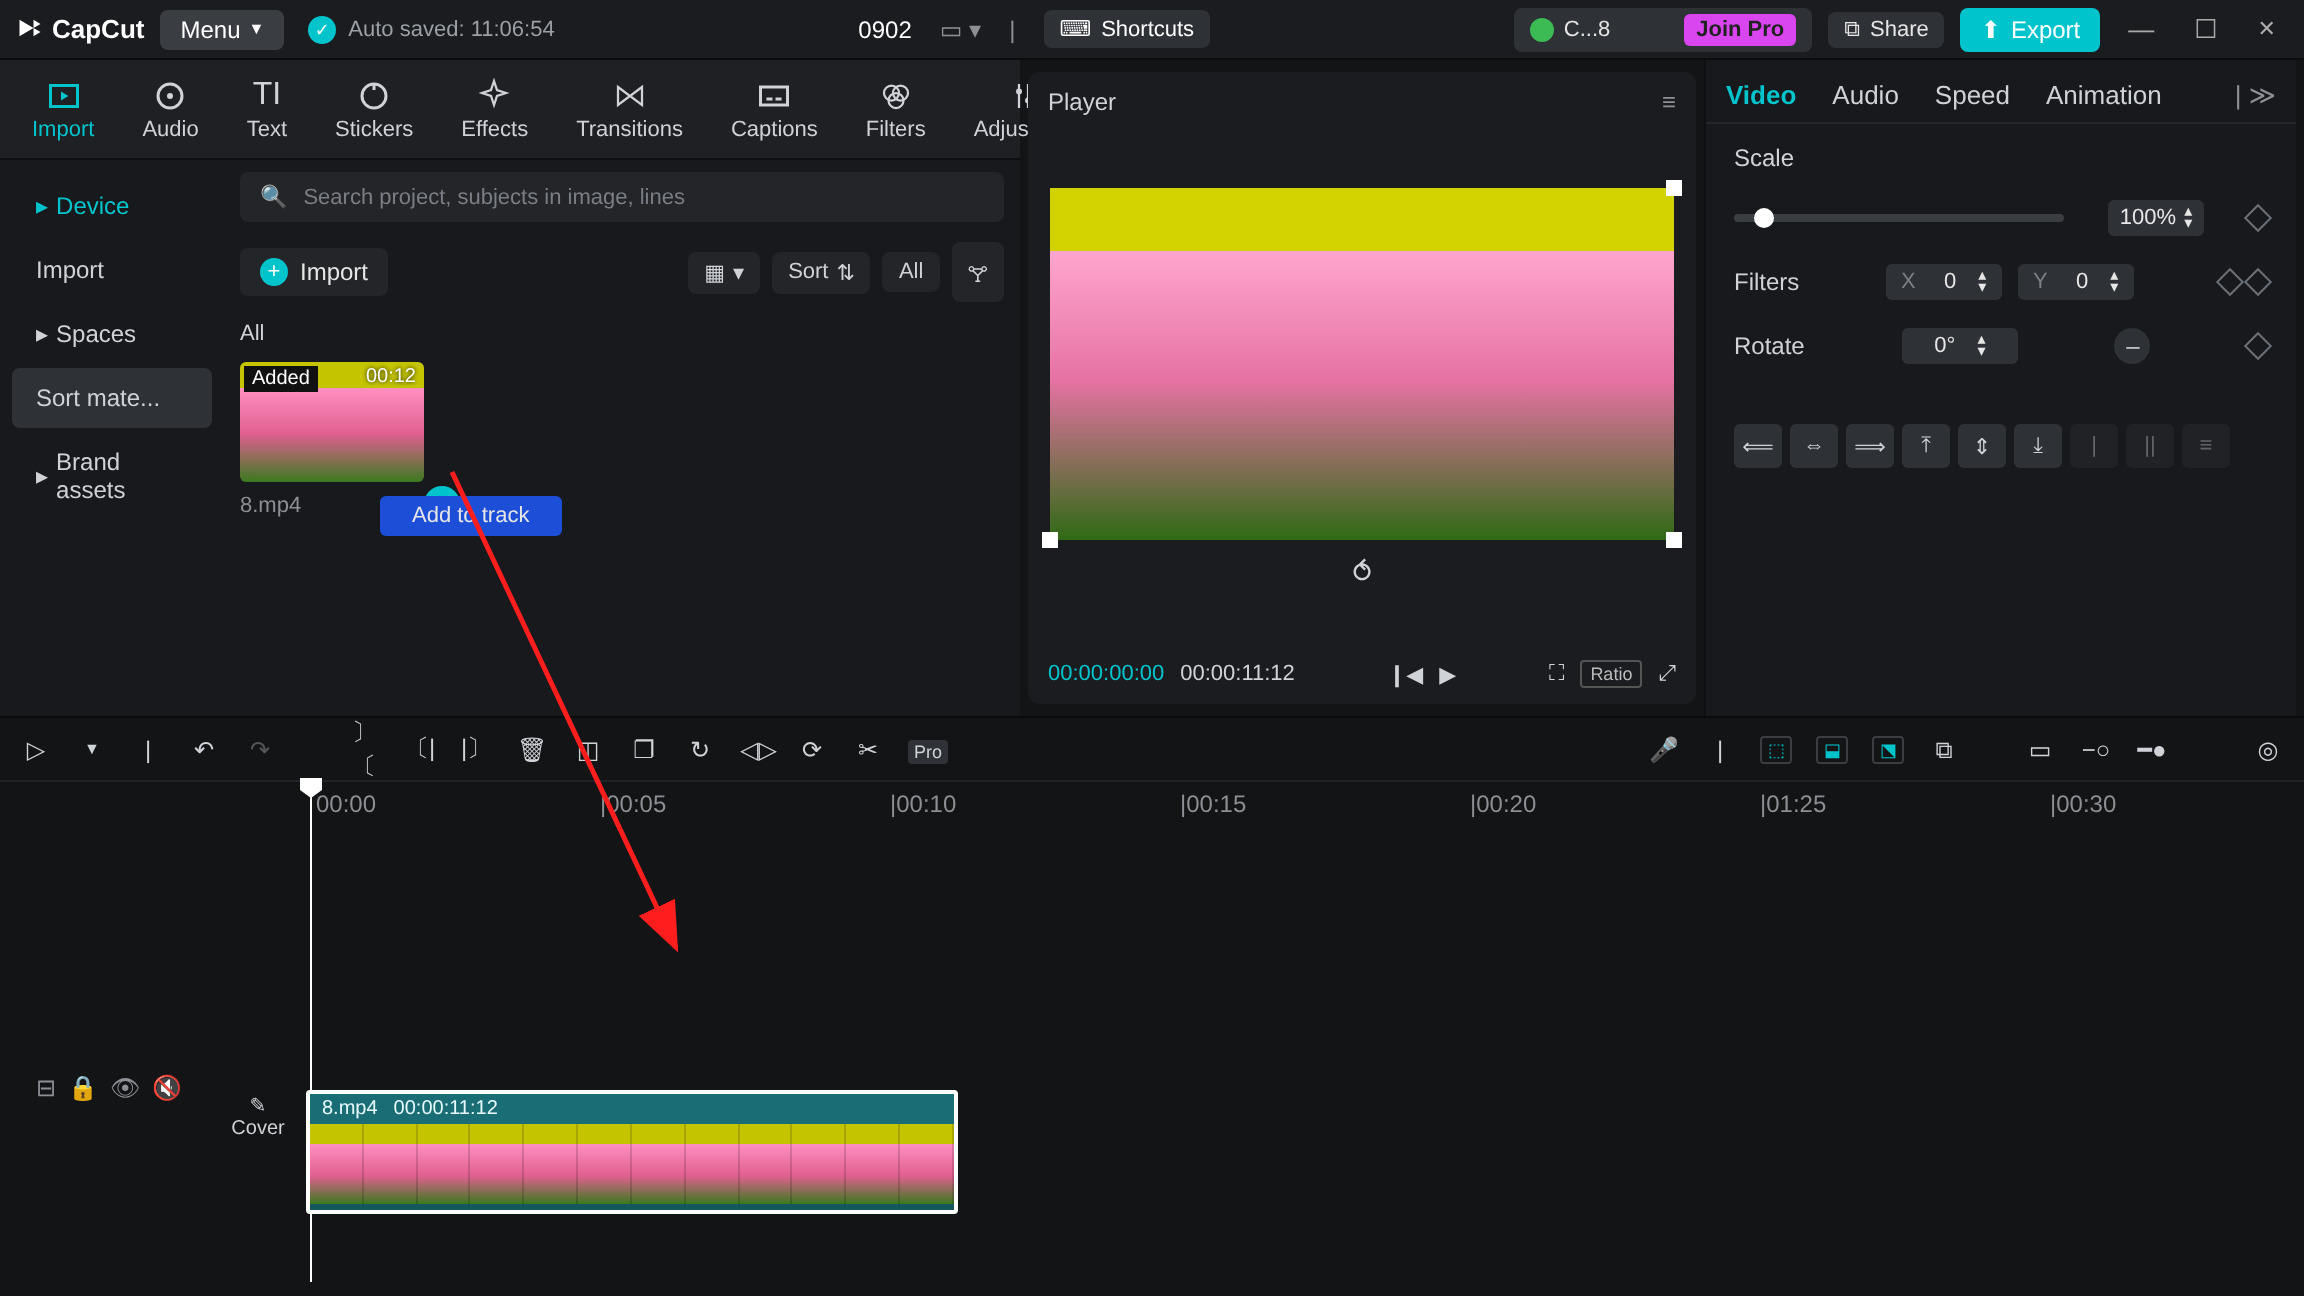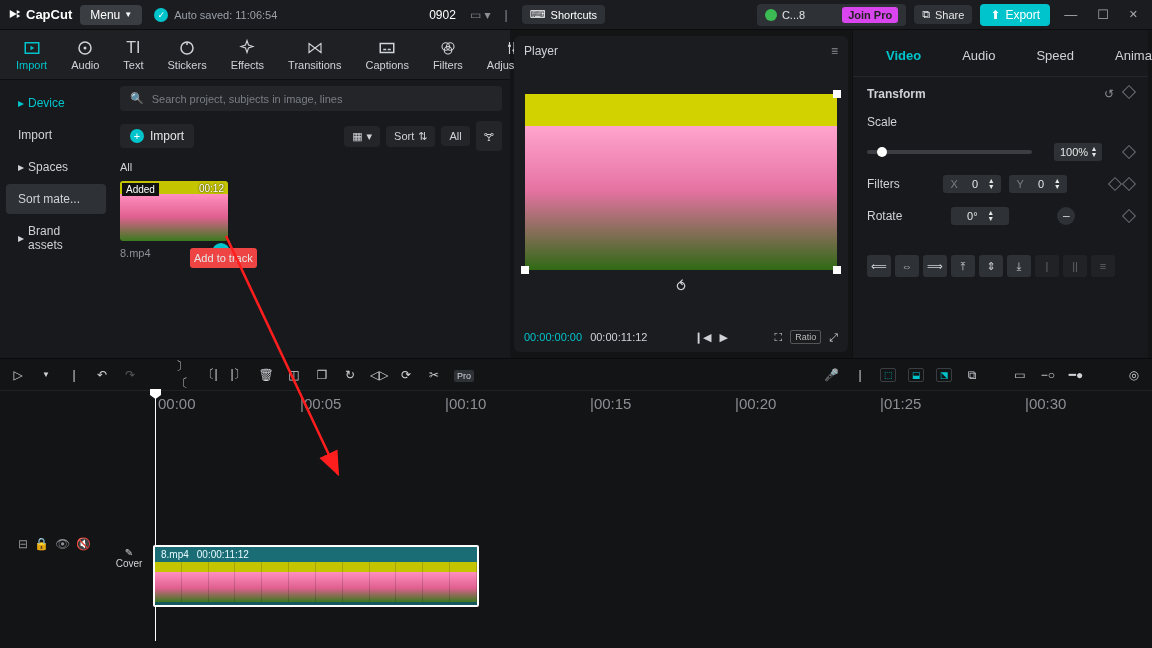--- a/index.html
+++ b/index.html
@@ -32,45 +32,45 @@
 .sn-item.box { background: #2e3136; }
 .media-main { flex: 1; padding: 6px 8px; }
 .search { display: flex; align-items: center; background: #232529; border-radius: 4px; padding: 6px 10px; color: #7a7e85; font-size: 11px; gap: 8px; }
 .import-row { display: flex; align-items: center; justify-content: space-between; margin-top: 10px; }
 .import-btn { display: flex; align-items: center; gap: 6px; background: #232529; padding: 5px 10px; border-radius: 4px; font-size: 12px; }
 .plus-circ { width: 14px; height: 14px; background: #00c4cc; border-radius: 50%; display: flex; align-items: center; justify-content: center; font-size: 11px; color: #fff; }
 .ctrls { display: flex; align-items: center; gap: 6px; color: #cfd2d6; }
 .chip { background: #232529; padding: 4px 8px; border-radius: 4px; display: flex; align-items: center; gap: 4px; font-size: 11px; }
 .all-lbl { margin-top: 10px; font-size: 11px; color: #cfd2d6; }
 .thumb-wrap { margin-top: 8px; width: 108px; position: relative; }
-.thumb { width: 108px; height: 60px; border-radius: 3px; background: linear-gradient(180deg,#c5c400 0%,#c5c400 22%,#ff8fc0 22%,#e06090 60%,#3a7a1e 100%); position: relative; overflow: hidden; padding-left: 24px; }
+.thumb { width: 92px; height: 60px; border-radius: 3px; background: linear-gradient(180deg,#c5c400 0%,#c5c400 22%,#ff8fc0 22%,#e06090 60%,#3a7a1e 100%); position: relative; overflow: hidden; padding-left: 24px; }
 .thumb .a { position: absolute; top: 2px; left: 2px; background: #111; color: #fff; font-size: 10px; padding: 1px 4px; }
 .thumb .d { position: absolute; top: 2px; right: 4px; color: #fff; font-size: 10px; text-shadow: 0 0 2px #000; }
 .add-dot { position: absolute; right: -2px; bottom: -2px; width: 18px; height: 18px; background: #00c4cc; border-radius: 50%; display: flex; align-items: center; justify-content: center; color: #fff; font-size: 11px; }
 .fname { font-size: 11px; color: #8c8f94; margin-top: 6px; }
-.tooltip { position: absolute; left: 190px; top: 248px; background: #ef4444; color: #e6e6e6; font-size: 11px; padding: 4px 4px; border-radius: 3px; pointer-events: none; }
+.tooltip { position: absolute; left: 190px; top: 248px; background: #1d4ed8; color: #e6e6e6; font-size: 11px; padding: 4px 16px; border-radius: 3px; pointer-events: none; }
 
 .center { width: 334px; background: #1a1c20; border-radius: 6px; margin: 6px 4px; display: flex; flex-direction: column; }
 .pl-hdr { display: flex; align-items: flex-start; justify-content: space-between; padding: 8px 10px; font-size: 12px; color: #cfd2d6; }
 .pl-view { flex: 1; display: flex; align-items: center; justify-content: center; flex-direction: column; }
 .frame { width: 312px; height: 176px; position: relative; background: linear-gradient(180deg,#d2d200 0%,#d2d200 18%,#ffa5cd 18%,#e572a2 55%,#2f6a14 100%); }
 .hndl { width: 8px; height: 8px; background: #fff; position: absolute; }
 .hndl.tl { top: -4px; left: -4px; } .hndl.tr { top: -4px; right: -4px; }
 .hndl.bl { bottom: -4px; left: -4px; } .hndl.br { bottom: -4px; right: -4px; }
 .rot { margin-top: 8px; color: #cfd2d6; font-size: 14px; }
 .pl-ctrl { display: flex; align-items: center; padding: 8px 10px; font-size: 11px; gap: 8px; }
 .time-cur { color: #00c4cc; }
 .time-tot { color: #cfd2d6; }
 .pbtn { color: #cfd2d6; }
 .pl-ctrl .sp { flex: 1; }
 .ratio { border: 1px solid #555; border-radius: 2px; padding: 1px 4px; font-size: 9px; color: #bbb; }
 
 .right { width: 296px; background: #17191c; border-left: 1px solid #0e0f11; padding: 4px 0; }
 .rt-tabs { display: flex; align-items: center; padding: 6px 10px; gap: 18px; font-size: 13px; border-bottom: 1px solid #23262a; }
-.rt-tabs .t { color: #cfd2d6; margin-left: 23px; }
+.rt-tabs .t { color: #cfd2d6; }
 .rt-tabs .t.on { color: #00c4cc; font-weight: 600; }
 .rt-sub { display: flex; padding: 8px 10px; gap: 8px; align-items: center; }
 .rt-sub .s { background: #2e3136; padding: 5px 14px; border-radius: 4px; font-size: 11px; color: #e6e6e6; }
 .rt-sub .g { color: #6b6f76; font-size: 11px; padding: 5px 6px; }
 .prop { padding: 10px 14px; }
 .prop .row { display: flex; align-items: center; justify-content: space-between; margin-bottom: 14px; font-size: 12px; }
 .prop .lbl { color: #cfd2d6; }
 .slider { height: 4px; background: #3a3d42; border-radius: 2px; position: relative; width: 165px; }
 .slider .kn { width: 10px; height: 10px; background: #fff; border-radius: 50%; position: absolute; top: -3px; left: 6%; }
 .nbox { background: #2e3136; padding: 3px 6px; border-radius: 3px; font-size: 11px; display: flex; align-items: center; gap: 4px; }
@@ -82,21 +82,21 @@
 .circ { width: 18px; height: 18px; border-radius: 50%; background: #2e3136; display: flex; align-items: center; justify-content: center; font-size: 12px; color: #cfd2d6; }
 .alignbar { display: flex; gap: 4px; padding: 6px 14px; }
 .alignbar .ab { width: 24px; height: 22px; background: #2e3136; border-radius: 3px; display: flex; align-items: center; justify-content: center; color: #cfd2d6; font-size: 11px; }
 .alignbar .ab.dim { opacity: .4; }
 
 .tl { height: 290px; background: #121416; border-top: 1px solid #0a0b0c; position: relative; }
 .tl-bar { height: 32px; display: flex; align-items: center; padding: 0 10px; gap: 12px; border-bottom: 1px solid #1f2226; }
 .tl-bar .ic { color: #cfd2d6; width: 16px; text-align: center; }
 .tl-bar .sp { flex: 1; }
 .tl-bar .mag { border: 1px solid #3a3d42; border-radius: 2px; padding: 1px 3px; font-size: 9px; }
-.tl-ruler { height: 22px; display: flex; position: relative; margin-left: 150px; font-size: 15px; color: #8c8f94; }
+.tl-ruler { height: 22px; display: flex; position: relative; margin-left: 150px; font-size: 12px; color: #8c8f94; }
 .tl-ruler .tick { position: absolute; top: 4px; }
 .playhead { position: absolute; left: 155px; top: 32px; width: 1px; height: 250px; background: #fff; }
 .playhead::before { content: ""; position: absolute; top: -2px; left: -5px; width: 11px; height: 10px; background: #fff; clip-path: polygon(0 0,100% 0,100% 60%,50% 100%,0 60%); }
 .tl-body { display: flex; position: relative; height: 230px; }
 .tl-left { width: 108px; padding-top: 120px; }
 .tl-icons { display: flex; gap: 6px; padding: 4px 18px; color: #8c8f94; font-size: 12px; }
 .cover { width: 30px; text-align: center; font-size: 10px; color: #cfd2d6; margin-left: 120px; margin-top: -22px; position: absolute; top: 156px; left: -6px; }
 .clip { position: absolute; left: 153px; top: 132px; width: 326px; height: 62px; background: #16565d; border: 2px solid #fff; border-radius: 2px; overflow: hidden; }
 .clip-hdr { background: #1b6d75; font-size: 10px; color: #e6faff; padding: 2px 6px; display: flex; gap: 8px; }
 .clip-img { height: 40px; display: flex; }
@@ -300,27 +300,20 @@
 
   <div class="right">
     <div class="rt-tabs">
       <span class="t on">Video</span>
       <span class="t">Audio</span>
       <span class="t">Speed</span>
       <span class="t">Animation</span>
       <span style="margin-left:auto;color:#8c8f94">| ≫</span>
     </div>
     <div class="prop">
-      <div class="row">
-        <span class="lbl" style="font-weight:600">Transform</span>
-        <span style="display:flex;gap:10px;color:#8c8f94">
-            <span>↺</span>
-            <span class="dm"></span>
-          </span>
-      </div>
       <div class="row">
         <span class="lbl">Scale</span>
       </div>
       <div class="row">
         <div class="slider">
             <span class="kn"></span>
           </div>
         <span class="nbox">
             <span>100%</span>
             <span style="font-size:8px;line-height:6px">▴<br>▾</span>

